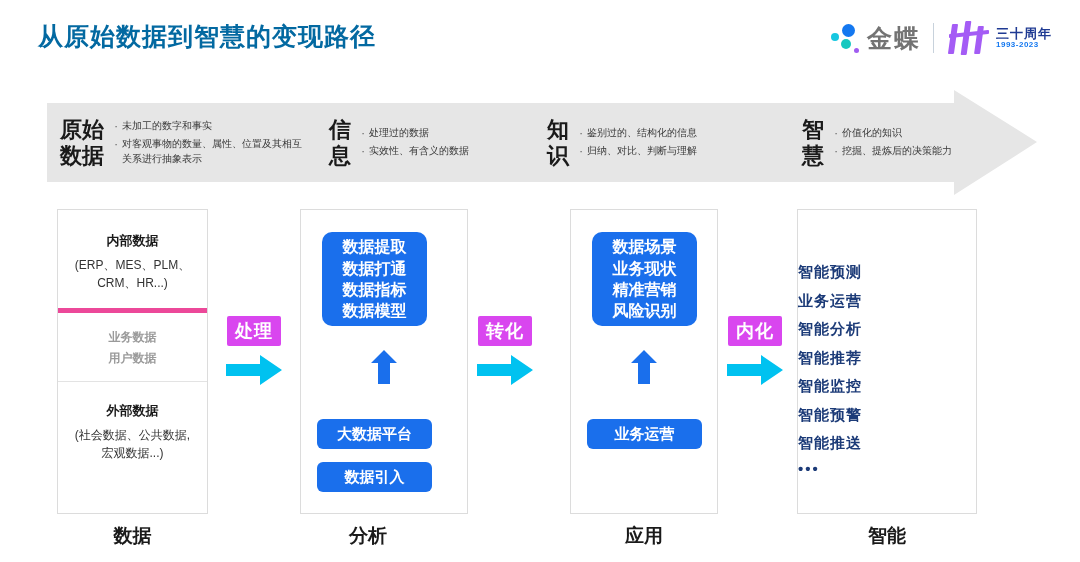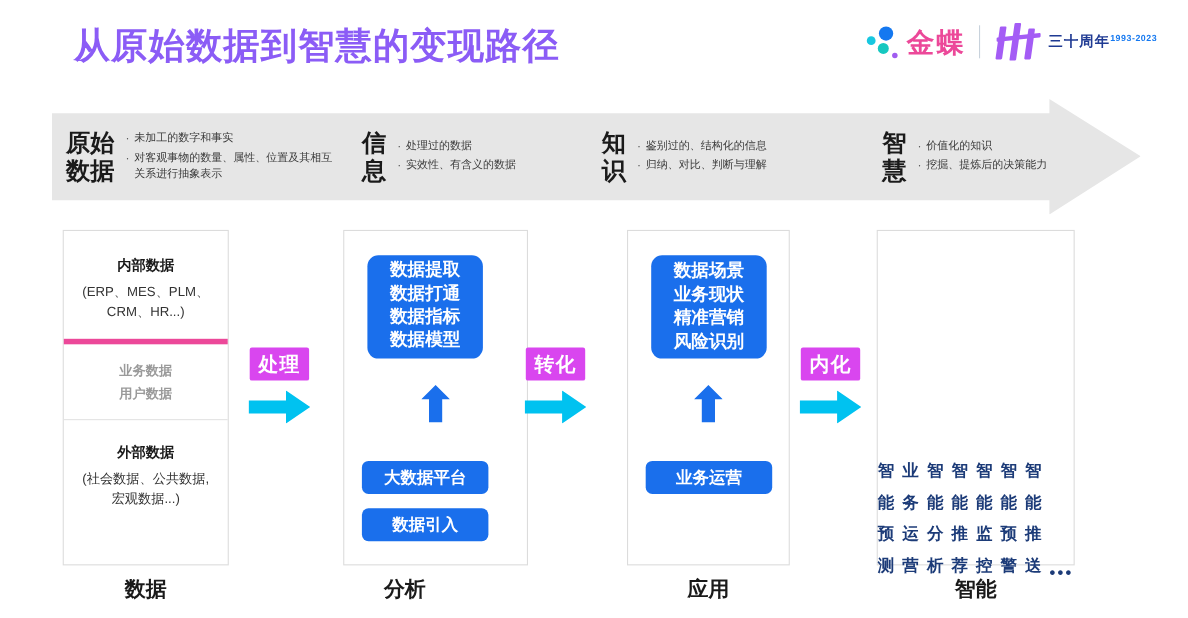--- a/index.html
+++ b/index.html
@@ -8,41 +8,41 @@
     background:#ffffff;
     font-family:"Liberation Sans","DejaVu Sans",sans-serif;
     overflow:hidden;
     position:relative;
     color:#222;
   }
   
   #header{position:absolute;left:0;top:0;width:1080px;height:80px;}
   #page-title{
     position:absolute;left:38px;top:20px;
-    font-size:33px;font-weight:bold;letter-spacing:1px;color:#8b5cf6;margin-left:29px;
+    font-size:25px;font-weight:bold;letter-spacing:1px;color:#0369a1;
   }
   #brand{position:absolute;right:28px;top:18px;display:flex;align-items:center;height:40px;}
   .brand-mark{position:relative;width:34px;height:34px;margin-right:4px;}
   .brand-mark i{position:absolute;border-radius:50%;display:block;}
   .bm1{width:13px;height:13px;background:#1478f0;left:13px;top:3px;}
   .bm2{width:8px;height:8px;background:#17c7e0;left:2px;top:12px;}
   .bm3{width:10px;height:10px;background:#16c8c0;left:12px;top:18px;}
   .bm4{width:5px;height:5px;background:#a05cf0;left:25px;top:27px;}
   .brand-name{
-    font-size:25px;font-weight:bold;color:#ec4899;letter-spacing:2px;
+    font-size:25px;font-weight:bold;color:#737373;letter-spacing:2px;
   }
   .brand-sep{width:1px;height:30px;background:#c8d2dc;margin:0 12px;}
   .anniv{position:relative;display:flex;align-items:center;}
   .anniv-glyph{position:relative;width:46px;height:38px;margin-right:4px;}
   .anniv-glyph b{position:absolute;display:block;background:#a45cf5;border-radius:1px;}
   .g1{width:6px;height:30px;left:4px;top:5px;transform:skewX(-8deg);}
   .g2{width:6px;height:34px;left:17px;top:2px;transform:skewX(-8deg);}
   .g3{width:6px;height:28px;left:30px;top:7px;transform:skewX(-8deg);}
   .g4{width:40px;height:4px;left:3px;top:13px;background:#6f5bf5;transform:skewY(-6deg);}
-  .anniv-txt{display:flex;flex-direction:row;line-height:1.05;}
+  .anniv-txt{display:flex;flex-direction:column;line-height:1.05;}
   .anniv-main{font-size:13px;font-weight:bold;color:#1f3a93;letter-spacing:1px;}
   .anniv-sub{font-size:8px;font-weight:bold;color:#1478f0;letter-spacing:.5px;}
 
   
   #banner{
     position:absolute;left:47px;top:90px;width:990px;height:105px;
     background:#e6e6e6;
     clip-path:polygon(0 13px, 907px 13px, 907px 0, 990px 52px, 907px 105px, 907px 92px, 0 92px);
   }
   .stage{position:absolute;top:13px;height:79px;display:flex;align-items:center;}
@@ -58,21 +58,21 @@
   #stage1{left:282px;}
   #stage2{left:500px;}
   #stage3{left:755px;}
 
   
   .card{
     position:absolute;top:209px;height:305px;
     background:#ffffff;border:1px solid #dcdcdc;box-sizing:border-box;
   }
   #card0{left:57px;width:151px;}
-  #card1{left:312px;width:168px;font-family:Liberation Mono, monospace;}
+  #card1{left:300px;width:168px;}
   #card2{left:570px;width:148px;}
   #card3{left:797px;width:180px;}
 
   .col-label{
     position:absolute;top:523px;font-size:19px;font-weight:bold;color:#1a1a1a;
     text-align:center;
   }
   #lab0{left:57px;width:151px;}
   #lab1{left:294px;width:148px;}
   #lab2{left:570px;width:148px;}
@@ -99,22 +99,22 @@
   .blue-pill{
     position:absolute;left:16px;width:115px;height:30px;background:#1a6fec;
     border-radius:6px;color:#fff;font-size:15px;font-weight:bold;
     display:flex;align-items:center;justify-content:center;
   }
   .pill-1{top:209px;}
   .pill-2{top:252px;}
 
   
   .smart-list{
-    position:absolute;left:0;top:16px;width:100%;height:100%;
-    display:flex;flex-direction:row;align-items:flex-end;justify-content:center;
+    position:absolute;left:0;top:6px;width:100%;height:100%;
+    display:flex;flex-direction:column;align-items:flex-start;justify-content:center;
   }
   .smart-item{font-size:15px;font-weight:bold;color:#1c3b78;line-height:1.9;letter-spacing:1px;}
   .smart-dots{font-size:15px;font-weight:bold;color:#1c3b78;letter-spacing:2px;margin-top:2px;}
 
   
   .connector{position:absolute;top:316px;width:70px;text-align:center;}
   #conn0{left:219px;}
   #conn1{left:470px;}
   #conn2{left:720px;}
   .conn-badge{

